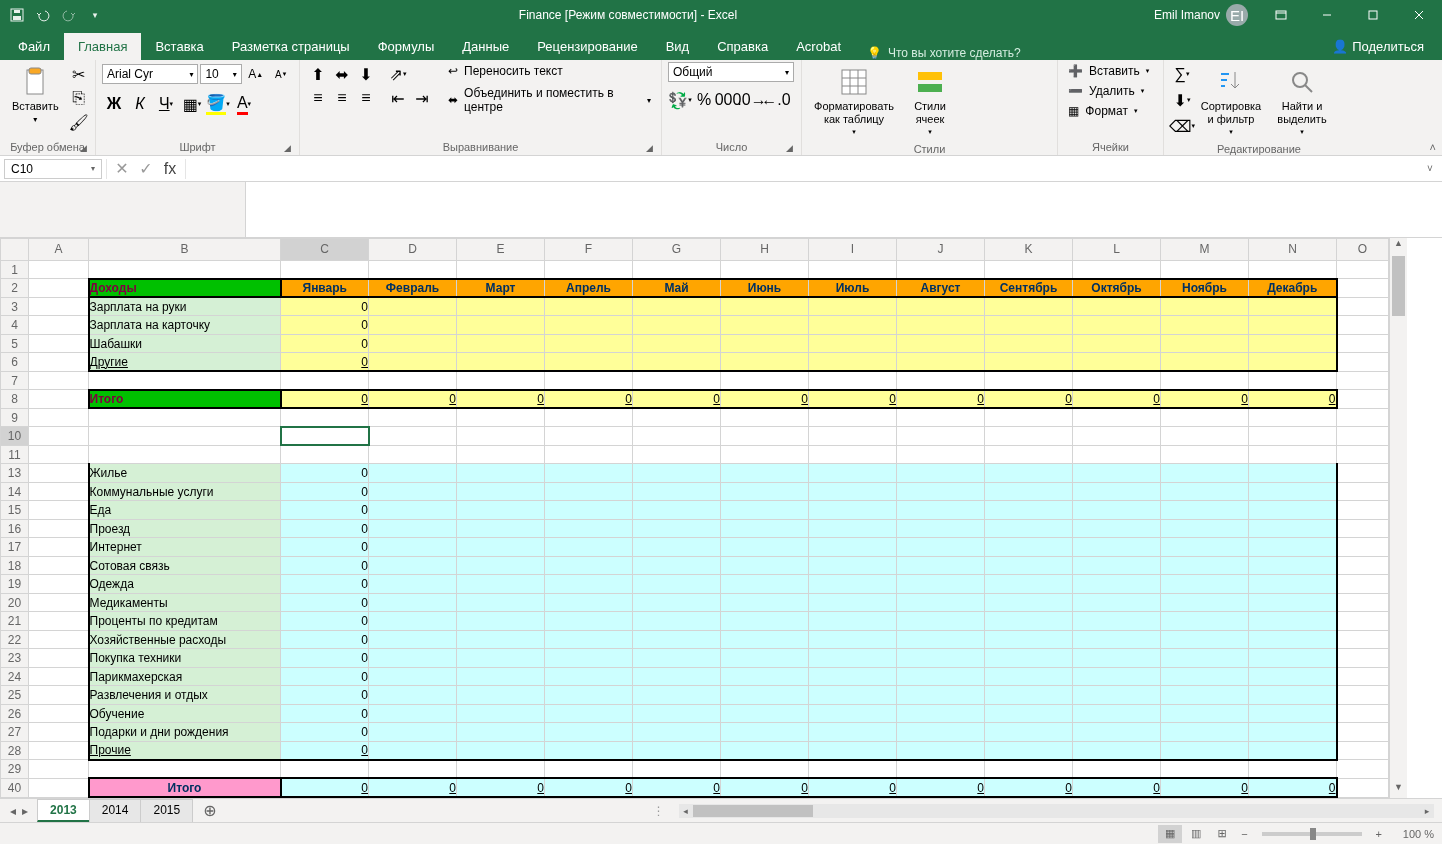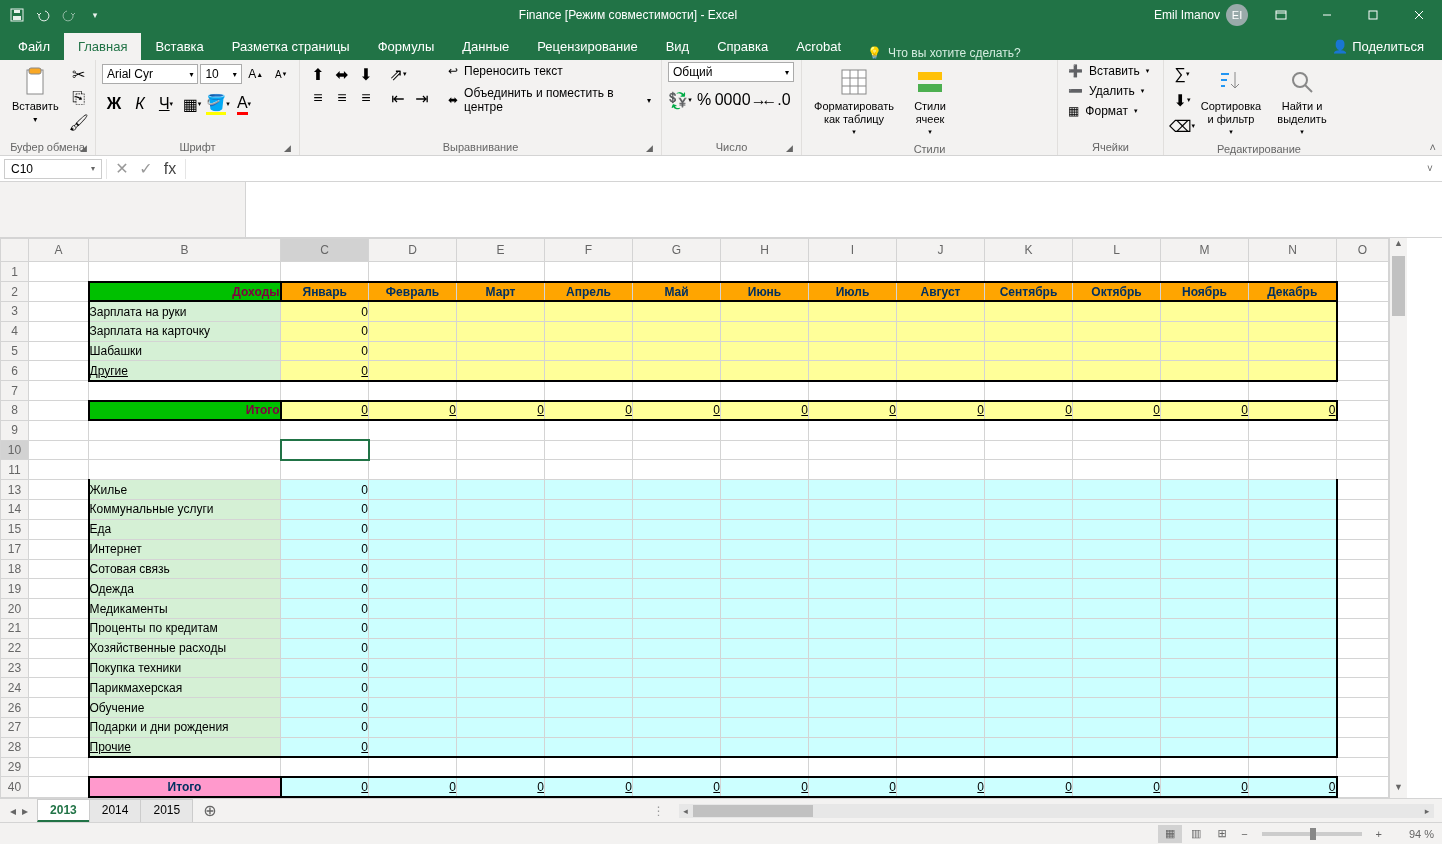--- a/index.html
+++ b/index.html
@@ -4,21 +4,21 @@
 <style>
 * { margin: 0; padding: 0; box-sizing: border-box; font-family: 'Segoe UI', Arial, sans-serif; }
 body { background: #fff; overflow: hidden; width: 1442px; height: 850px; }
 
 
 .titlebar { background: #217346; height: 30px; display: flex; align-items: center; color: #fff; font-size: 12px; }
 .titlebar .qat { display: flex; gap: 8px; padding: 0 8px; align-items: center; }
 .titlebar .qat-btn { width: 18px; height: 18px; display: flex; align-items: center; justify-content: center; cursor: pointer; opacity: 0.9; }
 .titlebar .title-center { flex: 1; text-align: center; }
 .titlebar .user { padding: 0 10px; display: flex; align-items: center; gap: 6px; }
-.titlebar .avatar { width: 22px; height: 22px; border-radius: 50%; background: #9aa; display: flex; align-items: center; justify-content: center; font-size: 11px; color:#fff; }
+.titlebar .avatar { width: 22px; height: 22px; border-radius: 50%; background: #9aa; display: flex; align-items: center; justify-content: center; font-size: 15px; color:#fff; }
 .titlebar .winbtns { display: flex; }
 .titlebar .winbtn { width: 46px; height: 30px; display: flex; align-items: center; justify-content: center; cursor: pointer; }
 
 
 .tabs { background: #217346; height: 30px; display: flex; align-items: flex-end; padding: 0 4px; color: #fff; font-size: 13px; }
 .tab { padding: 6px 14px; cursor: pointer; }
 .tab.active { background: #f3f2f1; color: #217346; }
 .tabs .spacer { flex: 1; }
 .tabs .tellme { display: flex; align-items: center; gap: 6px; padding: 0 12px; color: #d4ede0; font-size: 12px; }
 .tabs .share { padding: 6px 14px; display: flex; align-items: center; gap: 4px; }
@@ -54,21 +54,21 @@
 .grid-wrap { position: relative; height: 560px; overflow: hidden; background: #fff; display:flex; }
 .grid { border-collapse: collapse; table-layout: fixed; }
 .grid th, .grid td { border: 1px solid #d4d4d4; font-size: 12px; padding: 0; height: 17px; }
 .colhead th { background: #f3f2f1; color: #666; font-weight: normal; text-align: center; font-size: 12px; height:20px; }
 .colhead th.selcol { background: #d2d2d2; }
 .rowhead { background: #f3f2f1; color: #666; text-align: center; width: 28px; }
 .rowhead.selrow { background: #d2d2d2; }
 .corner { background: #f3f2f1; width: 28px; }
 .cell { padding: 0 3px; white-space: nowrap; overflow: hidden; }
 
-.hdr-green { background: #00C000; color: #800040; font-weight: bold; text-align: right; border: 2px solid #000 !important; }
+.hdr-green { background: #00C000; color: #800040; font-weight: bold; text-align: left; border: 2px solid #000 !important; }
 .hdr-orange { background: #FFA500; color: #003060; font-weight: bold; text-align: center; border-top: 2px solid #000 !important; border-bottom: 2px solid #000 !important; }
 .hdr-orange.last { border-right: 2px solid #000 !important; }
 .lbl-lgreen { background: #d5f0d5; border-left: 2px solid #000 !important; }
 .val-yellow { background: #ffff99; text-align: right; padding-right: 3px; }
 .sec-right { border-right: 2px solid #000 !important; }
 .sec-bottom { border-bottom: 2px solid #000 !important; text-decoration: underline; }
 .sec-top { border-top: 2px solid #000 !important; }
 .hdr-pink { background: #ff99cc; color: #003060; font-weight: bold; text-align: center; border: 2px solid #000 !important; }
 .hdr-cyan { background: #00D0D0; color: #003060; font-weight: bold; text-align: center; border-top: 2px solid #000 !important; border-bottom: 2px solid #000 !important; }
 .hdr-cyan.last { border-right: 2px solid #000 !important; }
@@ -647,20 +647,38 @@
           <td class="cell val-lcyan"></td>
           <td class="cell val-lcyan"></td>
           <td class="cell val-lcyan"></td>
           <td class="cell val-lcyan"></td>
           <td class="cell val-lcyan"></td>
           <td class="cell val-lcyan"></td>
           <td class="cell val-lcyan sec-right"></td>
           <td class="cell"></td>
         </tr>
         <tr>
+          <td class="rowhead">16</td>
+          <td class="cell"></td>
+          <td class="cell lbl-lgreen">Проезд</td>
+          <td class="cell val-lcyan">0</td>
+          <td class="cell val-lcyan"></td>
+          <td class="cell val-lcyan"></td>
+          <td class="cell val-lcyan"></td>
+          <td class="cell val-lcyan"></td>
+          <td class="cell val-lcyan"></td>
+          <td class="cell val-lcyan"></td>
+          <td class="cell val-lcyan"></td>
+          <td class="cell val-lcyan"></td>
+          <td class="cell val-lcyan"></td>
+          <td class="cell val-lcyan"></td>
+          <td class="cell val-lcyan sec-right"></td>
+          <td class="cell"></td>
+        </tr>
+        <tr>
           <td class="rowhead">17</td>
           <td class="cell"></td>
           <td class="cell lbl-lgreen">Интернет</td>
           <td class="cell val-lcyan">0</td>
           <td class="cell val-lcyan"></td>
           <td class="cell val-lcyan"></td>
           <td class="cell val-lcyan"></td>
           <td class="cell val-lcyan"></td>
           <td class="cell val-lcyan"></td>
           <td class="cell val-lcyan"></td>
@@ -776,20 +794,38 @@
           <td class="cell val-lcyan"></td>
           <td class="cell val-lcyan"></td>
           <td class="cell val-lcyan"></td>
           <td class="cell val-lcyan sec-right"></td>
           <td class="cell"></td>
         </tr>
         <tr>
           <td class="rowhead">24</td>
           <td class="cell"></td>
           <td class="cell lbl-lgreen">Парикмахерская</td>
+          <td class="cell val-lcyan">0</td>
+          <td class="cell val-lcyan"></td>
+          <td class="cell val-lcyan"></td>
+          <td class="cell val-lcyan"></td>
+          <td class="cell val-lcyan"></td>
+          <td class="cell val-lcyan"></td>
+          <td class="cell val-lcyan"></td>
+          <td class="cell val-lcyan"></td>
+          <td class="cell val-lcyan"></td>
+          <td class="cell val-lcyan"></td>
+          <td class="cell val-lcyan"></td>
+          <td class="cell val-lcyan sec-right"></td>
+          <td class="cell"></td>
+        </tr>
+        <tr>
+          <td class="rowhead">25</td>
+          <td class="cell"></td>
+          <td class="cell lbl-lgreen">Развлечения и отдых</td>
           <td class="cell val-lcyan">0</td>
           <td class="cell val-lcyan"></td>
           <td class="cell val-lcyan"></td>
           <td class="cell val-lcyan"></td>
           <td class="cell val-lcyan"></td>
           <td class="cell val-lcyan"></td>
           <td class="cell val-lcyan"></td>
           <td class="cell val-lcyan"></td>
           <td class="cell val-lcyan"></td>
           <td class="cell val-lcyan"></td>
@@ -921,14 +957,14 @@
 <div class="statusbar">
   <div class="spacer"></div>
   <div class="viewbtn active">▦</div>
   <div class="viewbtn">▥</div>
   <div class="viewbtn">⊞</div>
   <span style="padding:0 6px">−</span>
   <div class="zoom-slider">
       <div class="thumb"></div>
     </div>
   <span style="padding:0 6px">+</span>
-  <span style="width:46px;text-align:right">94 %</span>
+  <span style="width:46px;text-align:right">100 %</span>
 </div>
 
 </body></html>

